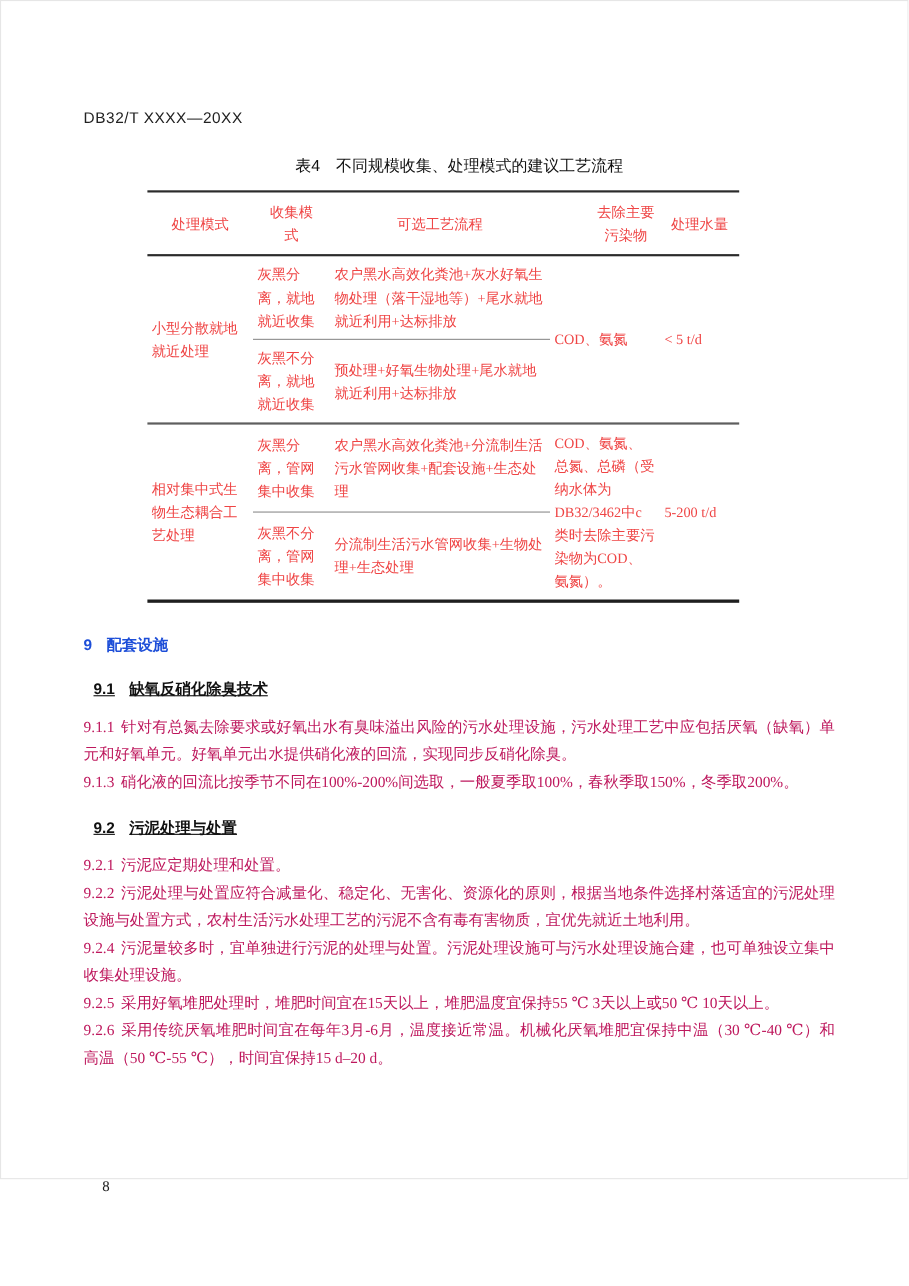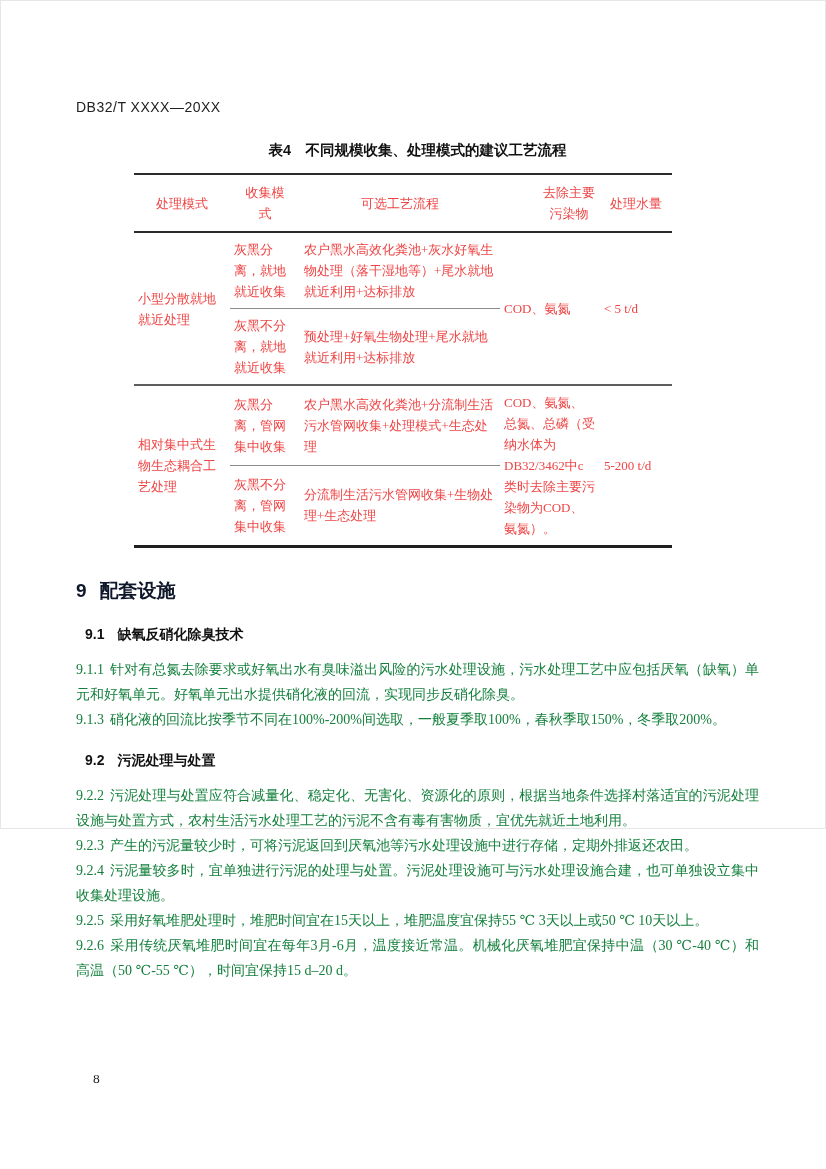--- a/index.html
+++ b/index.html
@@ -4,35 +4,35 @@
 <style>
   html, body { margin: 0; padding: 0; }
   body {
     width: 826px; height: 1169px; overflow: hidden;
     background: #ffffff;
     font-family: "Liberation Serif", "DejaVu Serif", serif;
     color: #1d1d1d;
   }
   .page {
     box-sizing: border-box;
-    width: 826px; height: 829px;
+    width: 826px; height: 1072px;
     padding: 98px 66px 0 75px;
     position: relative;
     border: 1px solid #e6e6e6;
     background: #fff;
   }
   .std-num {
     font-family: "Liberation Sans", "DejaVu Sans", sans-serif;
     font-size: 14px; letter-spacing: 0.5px; color: #222;
   }
   .caption {
     margin-top: 26px;
     text-align: center;
     font-family: "Liberation Sans", "DejaVu Sans", sans-serif;
-    font-weight: bold; font-size: 14.5px; color: #111;
+    font-weight: normal; font-size: 14.5px; color: #111;
   }
   table.proc {
     margin: 13px 0 0 58px;
     width: 538px; table-layout: fixed;
     border-collapse: collapse;
     font-size: 13px; line-height: 21px; color: #ef4444;
     border-top: 2px solid #2b2b2b;
     border-bottom: 3px solid #1f1f1f;
   }
   table.proc th {
@@ -42,33 +42,34 @@
   table.proc td {
     padding: 6px 4px; vertical-align: middle;
     word-break: break-word;
   }
   th .hdr-narrow { display: inline-block; max-width: 48px; }
   th .hdr-mid { display: inline-block; max-width: 58px; margin-left: 38px; }
   tbody.grp + tbody.grp tr:first-child > td { border-top: 2px solid #5e5e5e; }
   td.sub-div { border-bottom: 1.5px solid #8c8c8c; }
   .sec-h {
     font-family: "Liberation Sans", "DejaVu Sans", sans-serif;
-    font-weight: bold; font-size: 19px; color: #0f172a;
+    font-weight: bold; font-size: 14px; color: #1d4ed8;
     margin: 30px 0 0 0;
   }
   .subsec-h {
     font-family: "Liberation Sans", "DejaVu Sans", sans-serif;
     font-weight: bold; font-size: 14px; color: #111;
     margin: 22px 0 13px 9px;
+    text-decoration: underline;
   }
   .subsec-h.tight { margin-top: 20px; }
   .sec-h .num, .subsec-h .num { margin-right: 13px; }
   p.clause {
     margin: 0; font-size: 14px; line-height: 25px;
-    text-align: justify; color: #15803d;
+    text-align: justify; color: #be185d;
   }
   p.clause .num { margin-right: 6px; }
   .page-num {
     position: absolute; left: 92px; top: 1070px;
     font-size: 13.5px; color: #222;
   }
 </style>
 </head>
 <body>
 
@@ -105,21 +106,21 @@
       </tr>
       <tr>
         <td>灰黑不分离，就地就近收集</td>
         <td>预处理+好氧生物处理+尾水就地就近利用+达标排放</td>
       </tr>
     </tbody>
     <tbody class="grp">
       <tr>
         <td rowspan="2">相对集中式生物生态耦合工艺处理</td>
         <td class="sub-div">灰黑分离，管网集中收集</td>
-        <td class="sub-div">农户黑水高效化粪池+分流制生活污水管网收集+处理模式+生态处理</td>
+        <td class="sub-div">农户黑水高效化粪池+分流制生活污水管网收集+配套设施+生态处理</td>
         <td rowspan="2">COD、氨氮、总氮、总磷（受纳水体为DB32/3462中c类时去除主要污染物为COD、氨氮）。</td>
         <td rowspan="2">5-200 t/d</td>
       </tr>
       <tr>
         <td>灰黑不分离，管网集中收集</td>
         <td>分流制生活污水管网收集+生物处理+生态处理</td>
       </tr>
     </tbody>
   </table>
 
@@ -136,24 +137,24 @@
   </p>
   <p class="clause">
     <span class="num">9.1.3</span><span>硝化液的回流比按季节不同在100%-200%间选取，一般夏季取100%，春秋季取150%，冬季取200%。</span>
   </p>
 
   <div class="subsec-h tight">
     <span class="num">9.2</span><span>污泥处理与处置</span>
   </div>
 
   <p class="clause">
-    <span class="num">9.2.2</span><span>污泥处理与处置应符合减量化、稳定化、无害化、资源化的原则，根据当地条件选择村落适宜的污泥处理设施与处置方式，农村生活污水处理工艺的污泥不含有毒有害物质，宜优先就近土地利用。</span>
+    <span class="num">9.2.1</span><span>污泥应定期处理和处置。</span>
   </p>
   <p class="clause">
-    <span class="num">9.2.3</span><span>产生的污泥量较少时，可将污泥返回到厌氧池等污水处理设施中进行存储，定期外排返还农田。</span>
+    <span class="num">9.2.2</span><span>污泥处理与处置应符合减量化、稳定化、无害化、资源化的原则，根据当地条件选择村落适宜的污泥处理设施与处置方式，农村生活污水处理工艺的污泥不含有毒有害物质，宜优先就近土地利用。</span>
   </p>
   <p class="clause">
     <span class="num">9.2.4</span><span>污泥量较多时，宜单独进行污泥的处理与处置。污泥处理设施可与污水处理设施合建，也可单独设立集中收集处理设施。</span>
   </p>
   <p class="clause">
     <span class="num">9.2.5</span><span>采用好氧堆肥处理时，堆肥时间宜在15天以上，堆肥温度宜保持55 ℃ 3天以上或50 ℃ 10天以上。</span>
   </p>
   <p class="clause">
     <span class="num">9.2.6</span><span>采用传统厌氧堆肥时间宜在每年3月-6月，温度接近常温。机械化厌氧堆肥宜保持中温（30 ℃-40 ℃）和高温（50 ℃-55 ℃），时间宜保持15 d–20 d。</span>
   </p>

